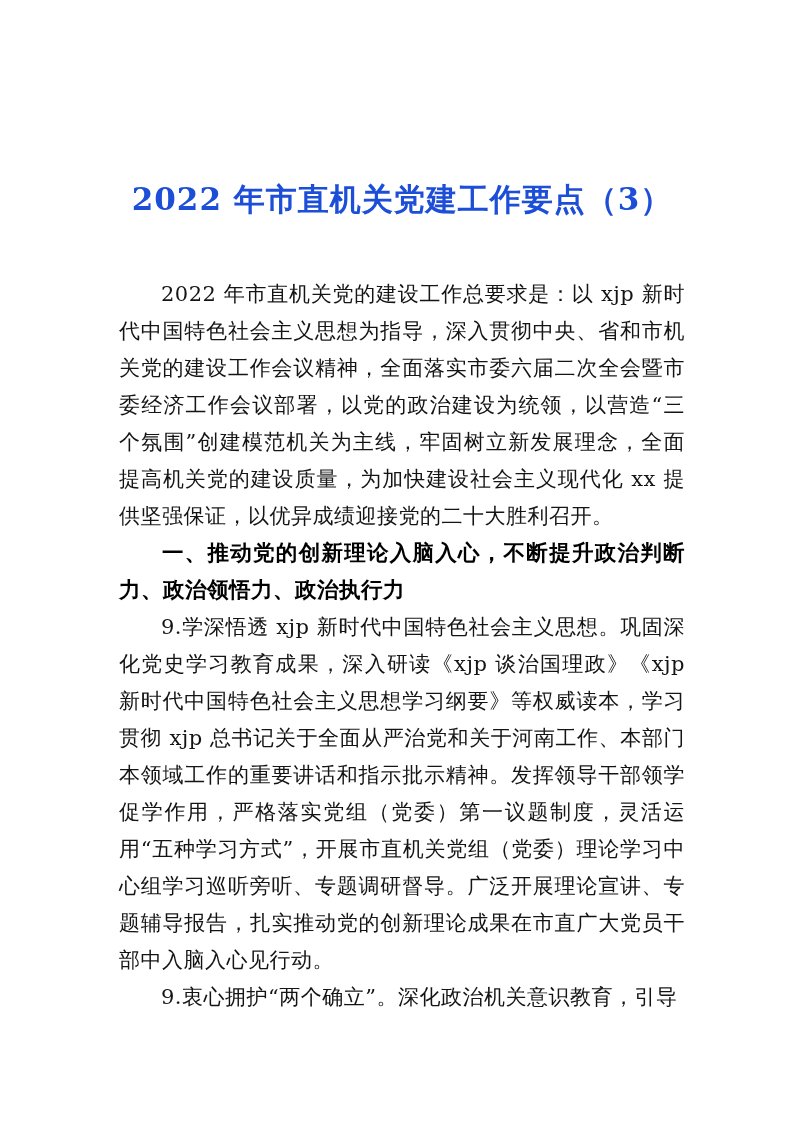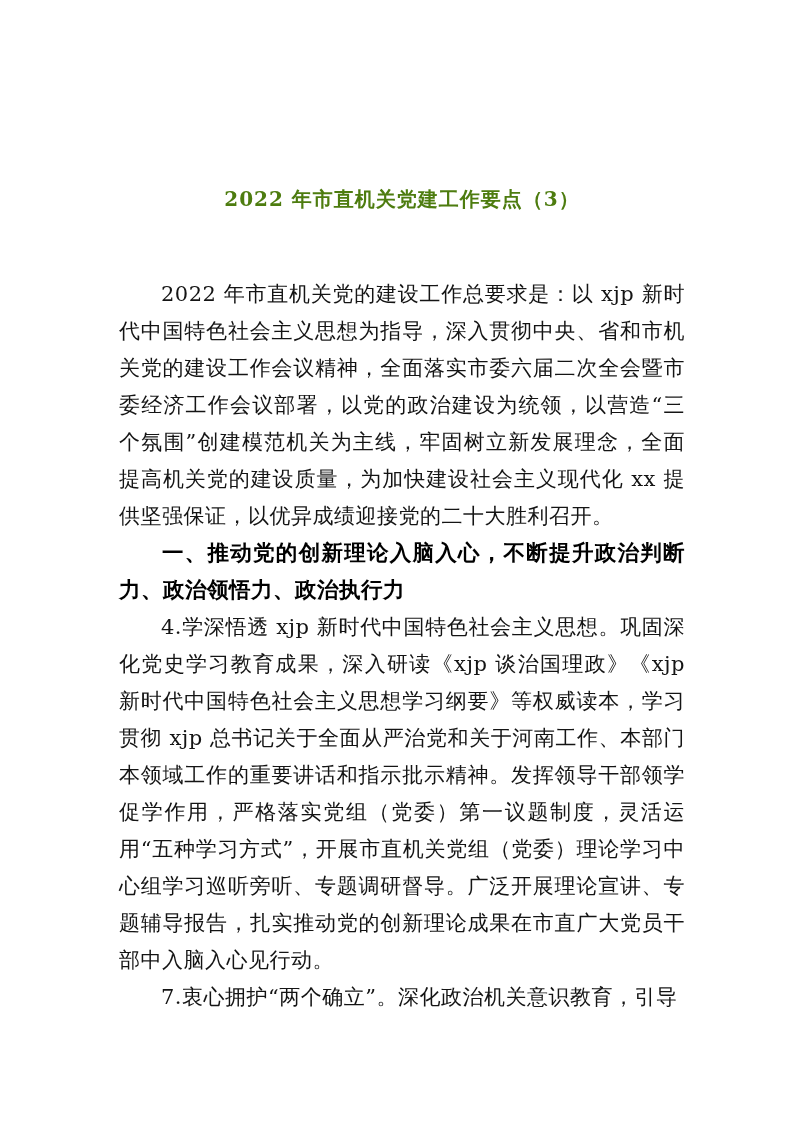--- a/index.html
+++ b/index.html
@@ -17,26 +17,26 @@
     position: relative;
     width: 793px;
     height: 1122px;
     background: #ffffff;
     padding: 177px 108px 0 119px;
     color: #000000;
   }
   .doc-title {
     font-family: "DejaVu Serif", "Liberation Serif", serif;
     font-weight: bold;
-    font-size: 20px;
+    font-size: 31px;
     line-height: 44px;
     text-align: center;
     letter-spacing: 1px;
     margin: 0 0 55px 0;
-    color: #4d7c0f;
+    color: #1d4ed8;
     white-space: nowrap;
   }
   .para {
     font-family: "DejaVu Serif", "Liberation Serif", serif;
     font-size: 21px;
     line-height: 37px;
     letter-spacing: 0.5px;
     text-align: justify;
     text-justify: inter-character;
     text-indent: 2em;
@@ -60,16 +60,16 @@
 </head>
 <body>
 
 <div class="page">
   <h1 class="doc-title">2022 年市直机关党建工作要点（3）</h1>
 
   <p class="para">2022 年市直机关党的建设工作总要求是：以 xjp 新时代中国特色社会主义思想为指导，深入贯彻中央、省和市机关党的建设工作会议精神，全面落实市委六届二次全会暨市委经济工作会议部署，以党的政治建设为统领，以营造“三个氛围”创建模范机关为主线，牢固树立新发展理念，全面提高机关党的建设质量，为加快建设社会主义现代化 xx 提供坚强保证，以优异成绩迎接党的二十大胜利召开。</p>
 
   <p class="section-heading">一、推动党的创新理论入脑入心，不断提升政治判断力、政治领悟力、政治执行力</p>
 
-  <p class="para">4.学深悟透 xjp 新时代中国特色社会主义思想。巩固深化党史学习教育成果，深入研读《xjp 谈治国理政》《xjp 新时代中国特色社会主义思想学习纲要》等权威读本，学习贯彻 xjp 总书记关于全面从严治党和关于河南工作、本部门本领域工作的重要讲话和指示批示精神。发挥领导干部领学促学作用，严格落实党组（党委）第一议题制度，灵活运用“五种学习方式”，开展市直机关党组（党委）理论学习中心组学习巡听旁听、专题调研督导。广泛开展理论宣讲、专题辅导报告，扎实推动党的创新理论成果在市直广大党员干部中入脑入心见行动。</p>
+  <p class="para">9.学深悟透 xjp 新时代中国特色社会主义思想。巩固深化党史学习教育成果，深入研读《xjp 谈治国理政》《xjp 新时代中国特色社会主义思想学习纲要》等权威读本，学习贯彻 xjp 总书记关于全面从严治党和关于河南工作、本部门本领域工作的重要讲话和指示批示精神。发挥领导干部领学促学作用，严格落实党组（党委）第一议题制度，灵活运用“五种学习方式”，开展市直机关党组（党委）理论学习中心组学习巡听旁听、专题调研督导。广泛开展理论宣讲、专题辅导报告，扎实推动党的创新理论成果在市直广大党员干部中入脑入心见行动。</p>
 
-  <p class="para">7.衷心拥护“两个确立”。深化政治机关意识教育，引导</p>
+  <p class="para">9.衷心拥护“两个确立”。深化政治机关意识教育，引导</p>
 </div>
 
 </body></html>

